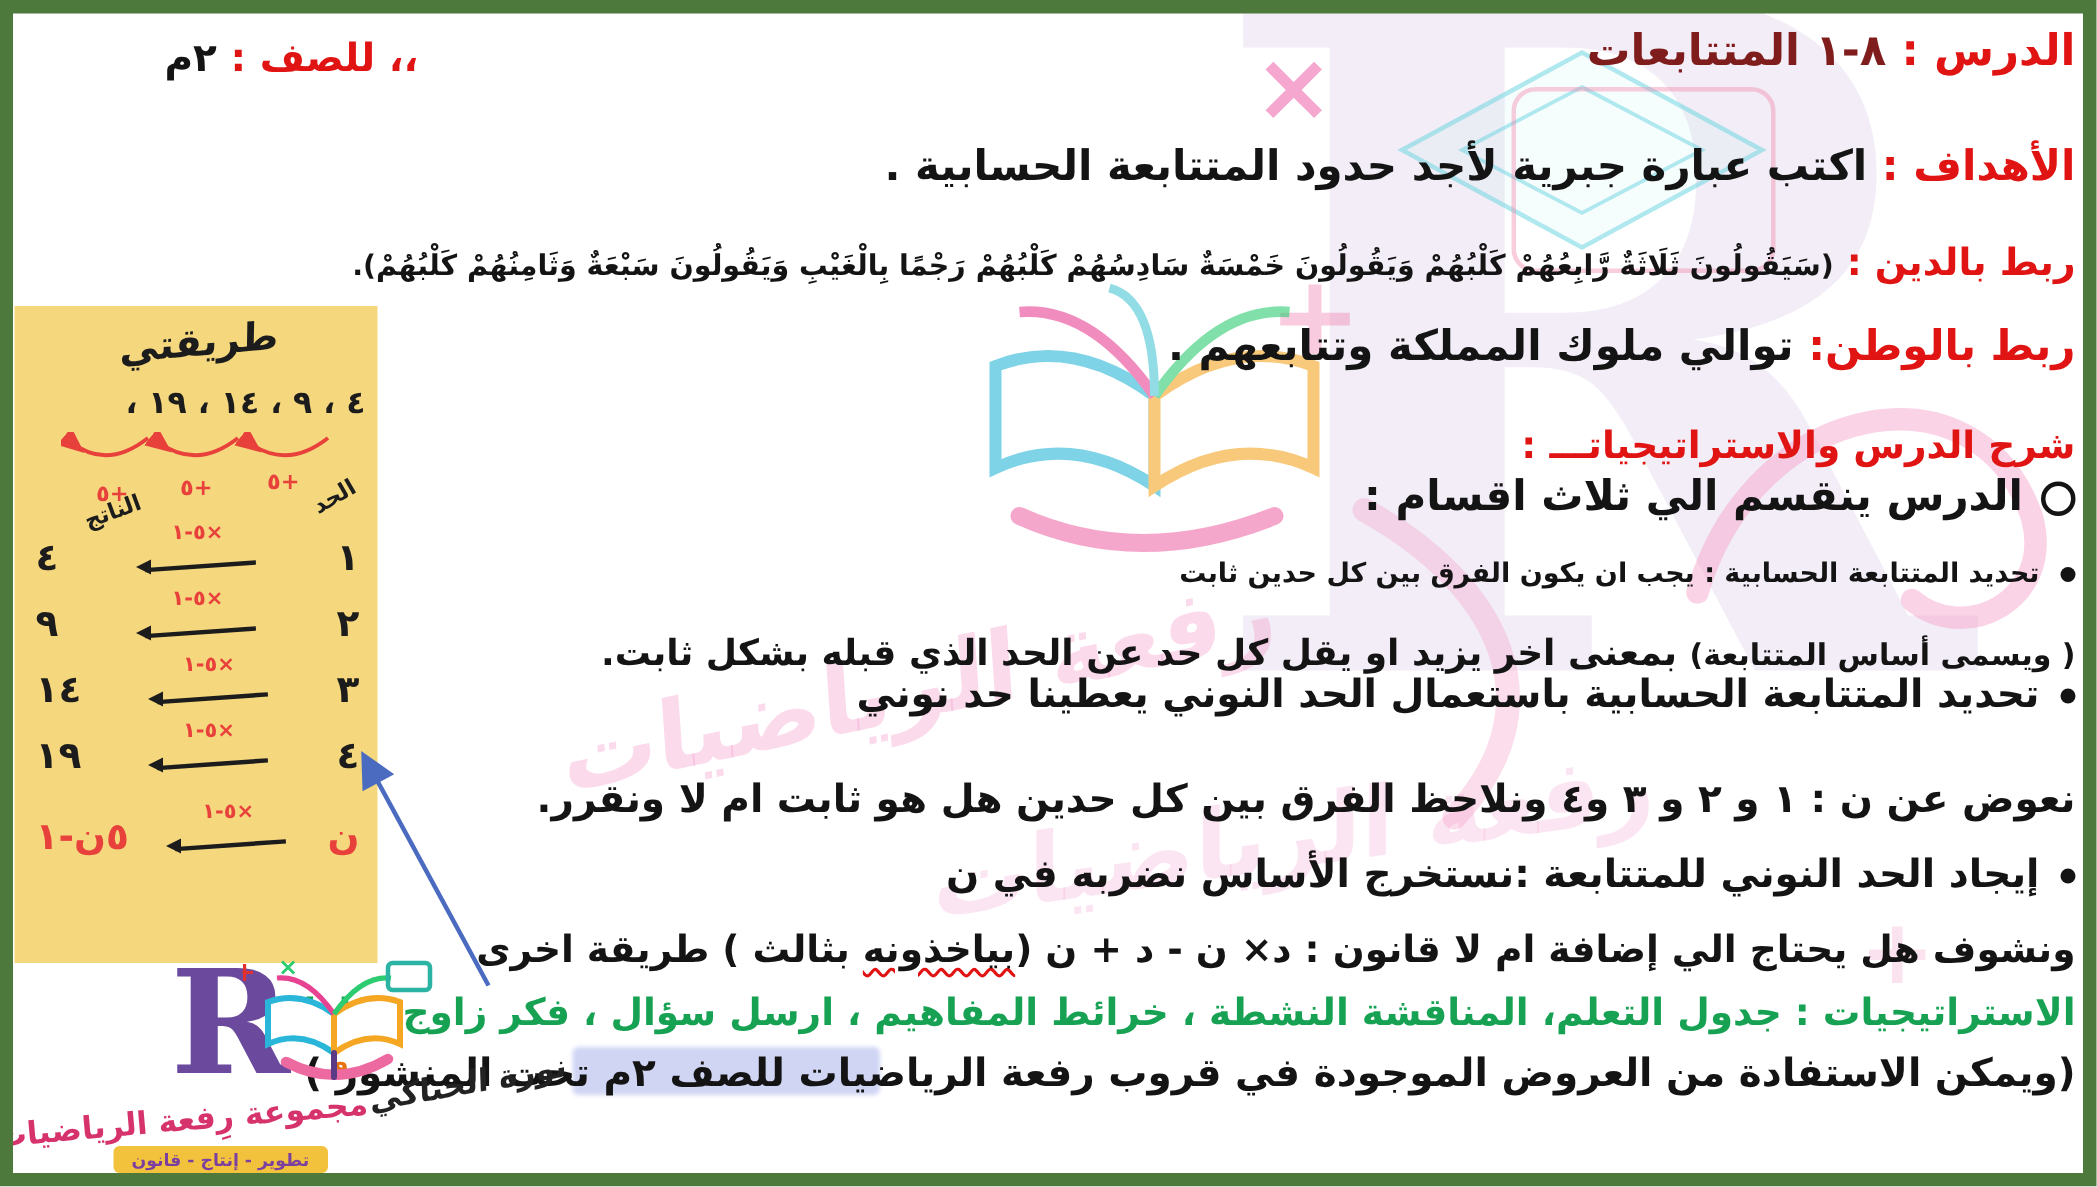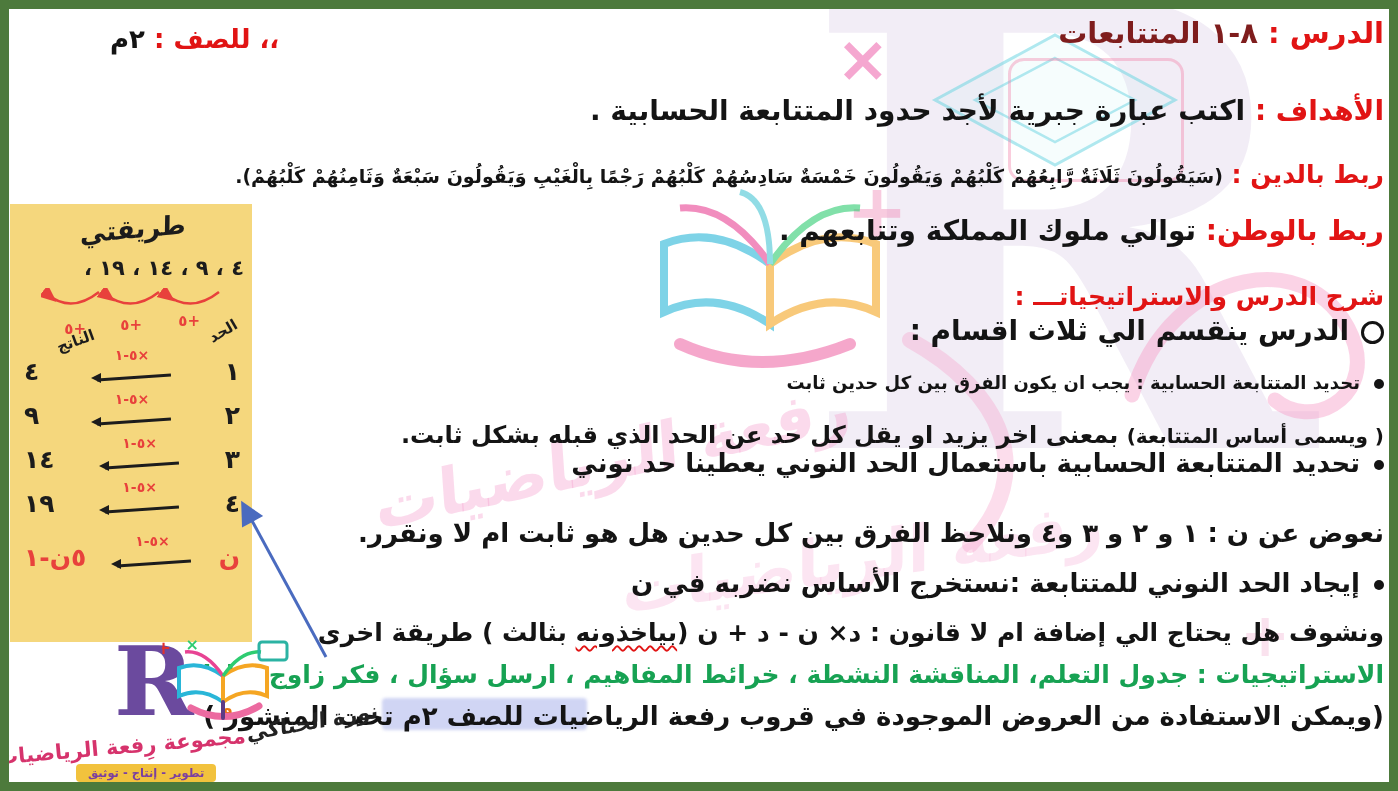--- a/index.html
+++ b/index.html
@@ -231,17 +231,17 @@
     <path d="M60 36 Q42 10 22 12" fill="none" stroke="#e84393" stroke-width="3.5"></path>
     <path d="M60 36 Q78 10 98 12" fill="none" stroke="#2ecc71" stroke-width="3.5"></path>
     <rect x="96" y="2" width="28" height="18" rx="3" fill="none" stroke="#2bb3a3" stroke-width="3"></rect>
     <text x="8" y="14" font-size="18" font-weight="bold" fill="#e0312f">+</text>
     <text x="36" y="10" font-size="16" font-weight="bold" fill="#2ecc71">×</text>
     <text x="70" y="78" font-size="16" font-weight="bold" fill="#e8740f">٩</text>
     <path d="M28 68 Q62 86 96 66" fill="none" stroke="#ec6aa0" stroke-width="7" stroke-linecap="round"></path>
     <path d="M60 62 L60 78" stroke="#5b3a86" stroke-width="4" stroke-linecap="round"></path>
   </svg>
   <div class="logo-name">مجموعة رِفعة الرياضيات</div>
-  <div class="logo-badge">تطوير - إنتاج - توثيق</div>
+  <div class="logo-badge">تطوير - إنتاج - قانون</div>
   <div class="signature">نورة الحناكي</div>
 </div>
 
 <div class="frame"></div>
 
 </body></html>

